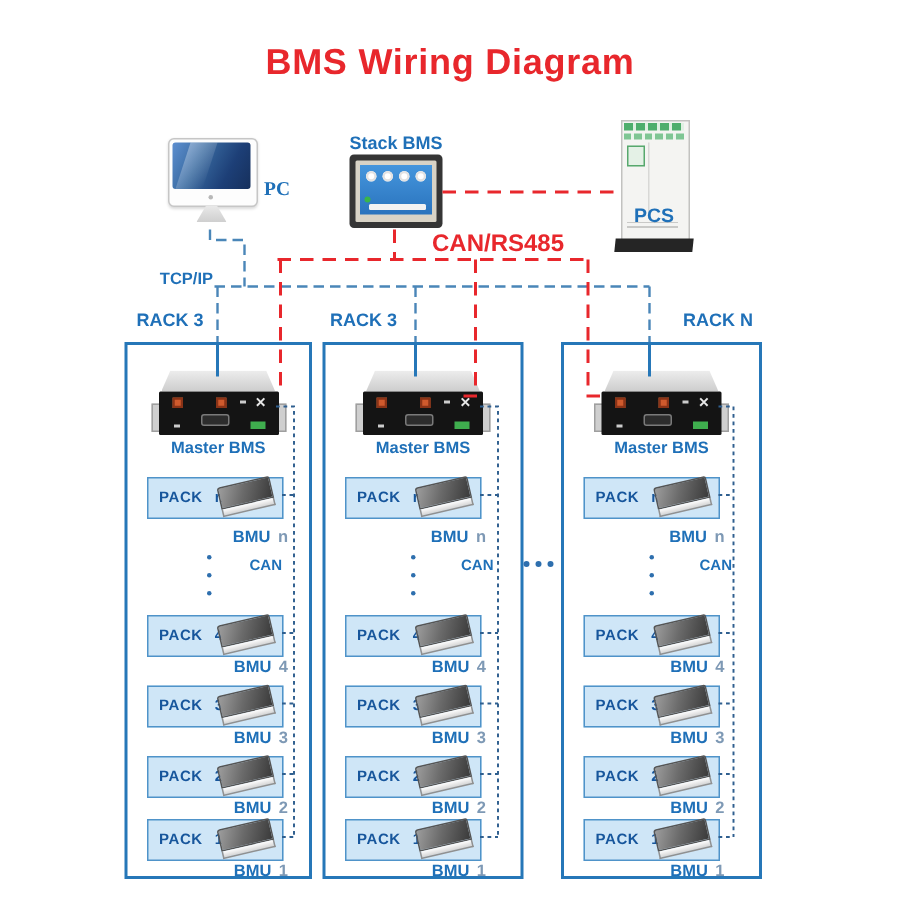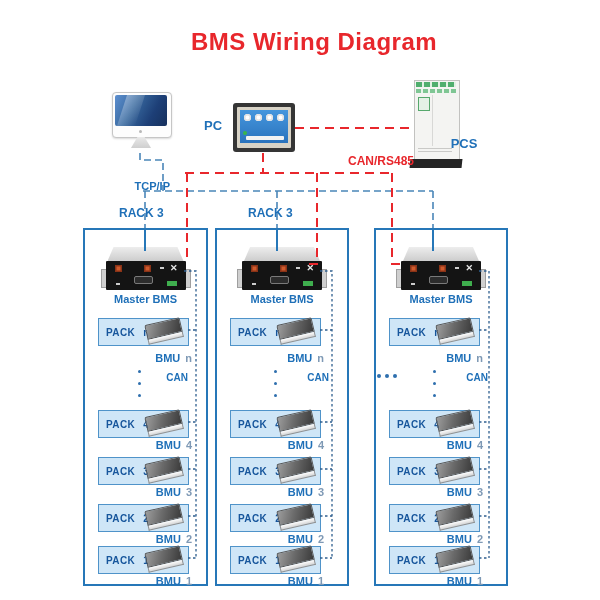--- a/index.html
+++ b/index.html
@@ -1,33 +1,33 @@
 <!DOCTYPE html>
 <html><head>
 <meta charset="utf-8">
 <style>
   html,body{margin:0;padding:0;background:#fff;}
   #canvas{position:relative;width:600px;height:600px;background:#fff;overflow:hidden;
           font-family:"Liberation Sans",sans-serif;}
-  .abs{position:absolute;padding-left:28px;}
+  .abs{position:absolute;}
 
   
   #title{left:0;right:0;top:28px;text-align:center;font-size:24px;font-weight:bold;color:#e8272c;letter-spacing:.5px;}
   .blue-label{color:#1f70b8;font-weight:bold;}
   .red-label{color:#e8272c;font-weight:bold;}
 
   
   #pc{left:112px;top:92px;width:60px;height:62px;}
   #pc .body{position:absolute;left:0;top:0;width:58px;height:44px;background:#fdfdfd;border:1px solid #c6c6c6;border-radius:4px;box-shadow:0 1px 2px rgba(0,0,0,.15);}
   #pc .screen{position:absolute;left:3px;top:3px;width:52px;height:31px;border-radius:2px;
       background:linear-gradient(118deg,#5d8fd0 0%,#38699f 35%,#1d3f77 70%,#16305c 100%);}
   #pc .shine{position:absolute;left:10px;top:3px;width:18px;height:31px;background:linear-gradient(118deg,rgba(255,255,255,.35),rgba(255,255,255,0));transform:skewX(-18deg);}
   #pc .cam{position:absolute;left:27px;top:38px;width:3px;height:3px;border-radius:50%;background:#b8b8b8;}
   #pc .stand{position:absolute;left:19px;top:45px;width:20px;height:11px;background:linear-gradient(#e9e9e9,#cfcfcf);clip-path:polygon(32% 0,68% 0,100% 100%,0 100%);}
-  #pc-label{left:176px;top:118px;font-size:13px;}
+  #pc-label{left:176px;top:118px;font-size:13px;font-family:Liberation Serif, serif;}
 
   
   #stackbms-label{left:212px;top:88px;width:104px;text-align:center;font-size:12px;}
   #stackbms{left:233px;top:103px;width:62px;height:49px;background:#353535;border-radius:3px;padding:0;}
   #stackbms .bezel{position:absolute;left:4px;top:4px;right:4px;bottom:4px;background:#d8d3c6;border-radius:1px;}
   #stackbms .scr{position:absolute;left:7px;top:7px;right:7px;bottom:9px;background:linear-gradient(#4596dd,#2a73bd);}
   #stackbms .btn{position:absolute;top:4px;width:7px;height:7px;border-radius:50%;background:#fff;box-shadow:inset 0 0 0 1.5px #e2e2e2;}
   #stackbms .bar{position:absolute;left:6px;bottom:3px;right:4px;height:4px;background:#f2f2f2;border-radius:1px;}
   #stackbms .dot{position:absolute;left:3px;bottom:8px;width:4px;height:4px;border-radius:50%;background:#39b54a;}
 
@@ -37,21 +37,21 @@
   #pcs .gstrip1{position:absolute;left:4px;top:2px;width:40px;height:5px;background:repeating-linear-gradient(90deg,#4fae6d 0 6px,#dff0e2 6px 8px);}
   #pcs .gstrip2{position:absolute;left:4px;top:9px;width:40px;height:4px;background:repeating-linear-gradient(90deg,#7fc694 0 5px,#eaf5ec 5px 7px);}
   #pcs .disp{position:absolute;left:6px;top:17px;width:10px;height:12px;background:#e4f1e6;border:1px solid #57a86d;}
   #pcs .seam{position:absolute;left:20px;top:15px;width:1px;height:55px;background:#d8d8d6;}
   #pcs .vents{position:absolute;left:6px;bottom:14px;width:34px;height:8px;background:repeating-linear-gradient(#f4f4f2 0 2px,#c9c9c7 2px 3px);}
   #pcs .base{position:absolute;left:-2px;top:79px;width:52px;height:9px;background:#252525;transform:skewX(-6deg);}
   #pcs-label{left:412px;top:136px;width:48px;text-align:center;font-size:13px;}
 
   
   #tcpip-label{left:96px;top:180px;width:46px;text-align:right;font-size:11px;}
-  #canrs485-label{left:288px;top:154px;font-size:12px;margin-left:32px;}
+  #canrs485-label{left:288px;top:154px;font-size:16px;}
 
   
   .rack{position:absolute;top:228px;height:354px;border:2px solid #2677b8;}
   #rack1{left:83px;width:121px;}
   #rack2{left:215px;width:130px;}
   #rackN{left:374px;width:130px;}
   .rack-label{position:absolute;top:206px;font-size:12px;}
   #rack1-label{left:91px;}
   #rack2-label{left:220px;}
   #rackN-label{left:376px;width:126px;text-align:right;}
@@ -102,20 +102,21 @@
 
   <div id="pc" class="abs">
     <div class="body"></div>
     <div class="screen"></div>
     <div class="shine"></div>
     <div class="cam"></div>
     <div class="stand"></div>
   </div>
   <div id="pc-label" class="abs blue-label">PC</div>
 
+  <div id="stackbms-label" class="abs blue-label">Stack BMS</div>
   <div id="stackbms" class="abs">
     <div class="bezel"></div>
     <div class="scr">
       <span class="btn" style="left:4px"></span>
       <span class="btn" style="left:15px"></span>
       <span class="btn" style="left:26px"></span>
       <span class="btn" style="left:37px"></span>
       <span class="dot"></span>
       <span class="bar"></span>
     </div>
@@ -130,20 +131,21 @@
     <div class="vents"></div>
     <div class="base"></div>
   </div>
   <div id="pcs-label" class="abs blue-label">PCS</div>
 
   <div id="tcpip-label" class="abs blue-label">TCP/IP</div>
   <div id="canrs485-label" class="abs red-label">CAN/RS485</div>
 
   <div id="rack1-label" class="abs rack-label blue-label">RACK 3</div>
   <div id="rack2-label" class="abs rack-label blue-label">RACK 3</div>
+  <div id="rackN-label" class="abs rack-label blue-label">RACK N</div>
 
   <div id="rack1" class="rack">
     <div class="master">
       <div class="slab"></div>
       <div class="ear l"></div>
       <div class="ear r"></div>
       <div class="front">
         <span class="osq a"></span>
         <span class="osq b"></span>
         <span class="xmark">✕</span>

